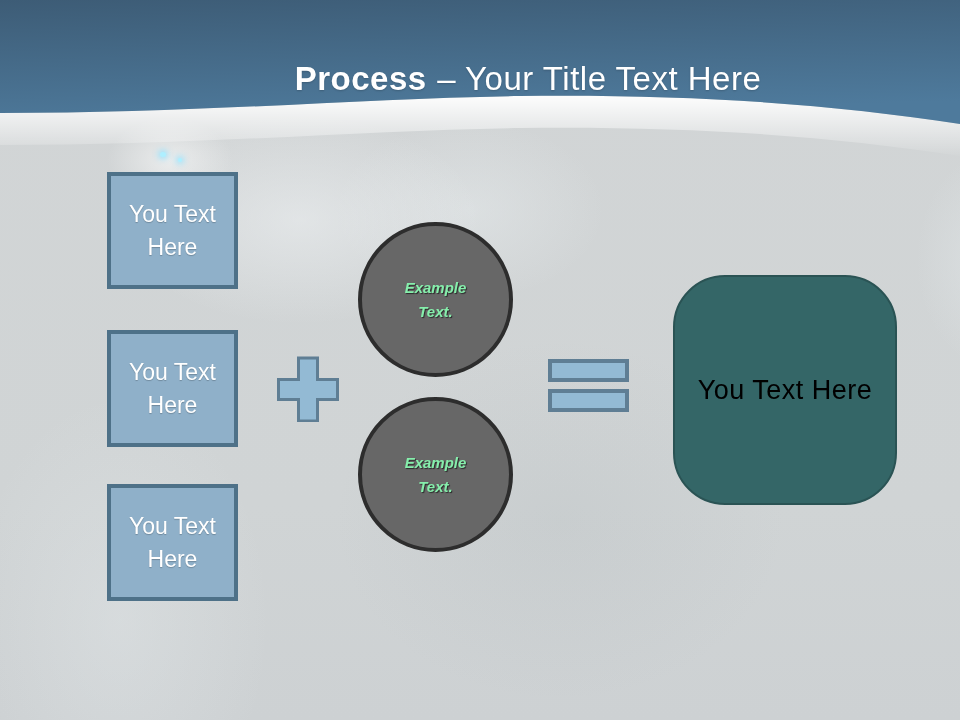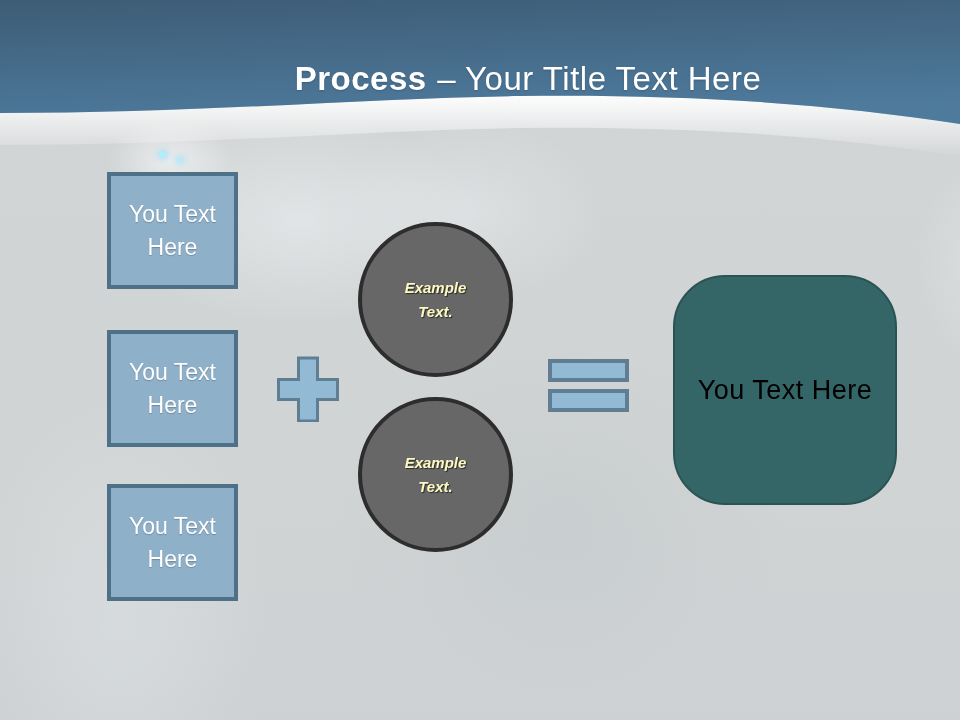--- a/index.html
+++ b/index.html
@@ -87,21 +87,21 @@
     width: 155px;
     height: 155px;
     box-sizing: border-box;
     border-radius: 50%;
     background: var(--circle-fill, #676767);
     border: 4px solid var(--circle-border, #2d2d2d);
     display: flex;
     align-items: center;
     justify-content: center;
     text-align: center;
-    color: #fef9c3;
+    color: #86efac;
     font-size: 15px;
     font-weight: 700;
     font-style: italic;
     line-height: 1.55;
     text-shadow: 1px 1px 1px rgba(0,0,0,0.6);
   }
   .circle .label { display: block; width: 100px; }
   .circle-1 { top: 222px; }
   .circle-2 { top: 397px; }
 

